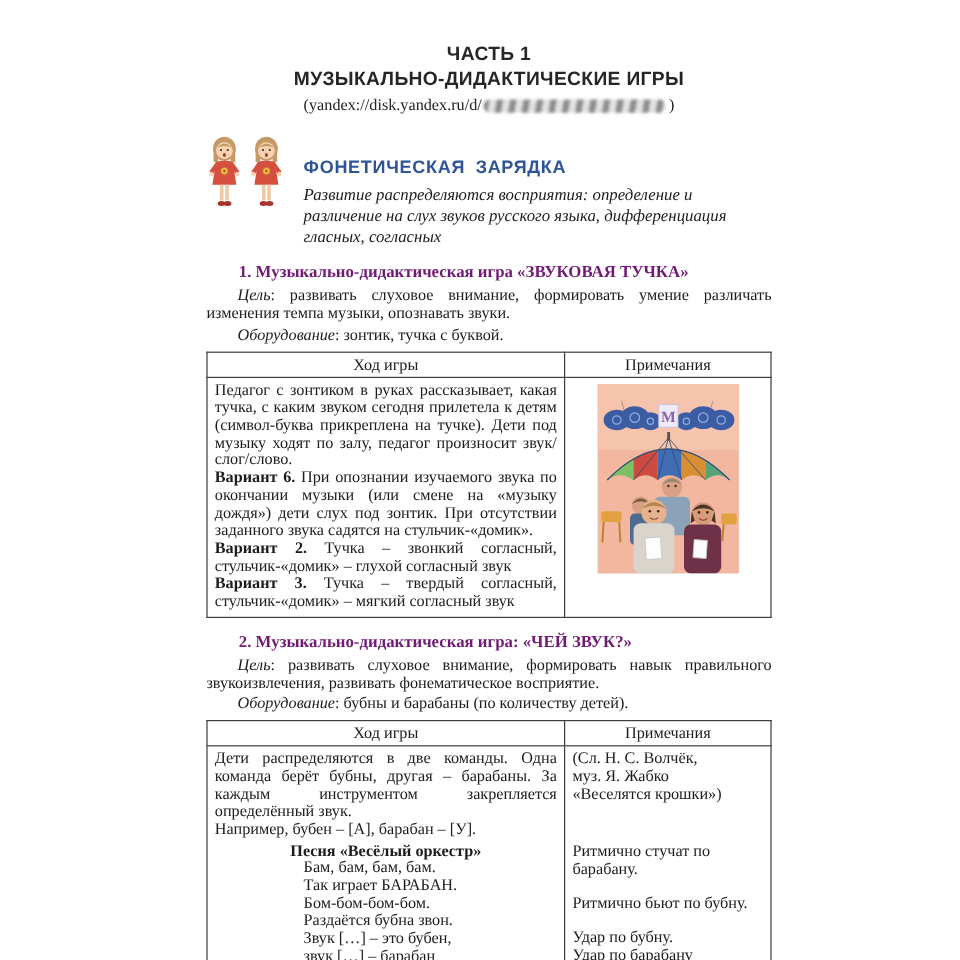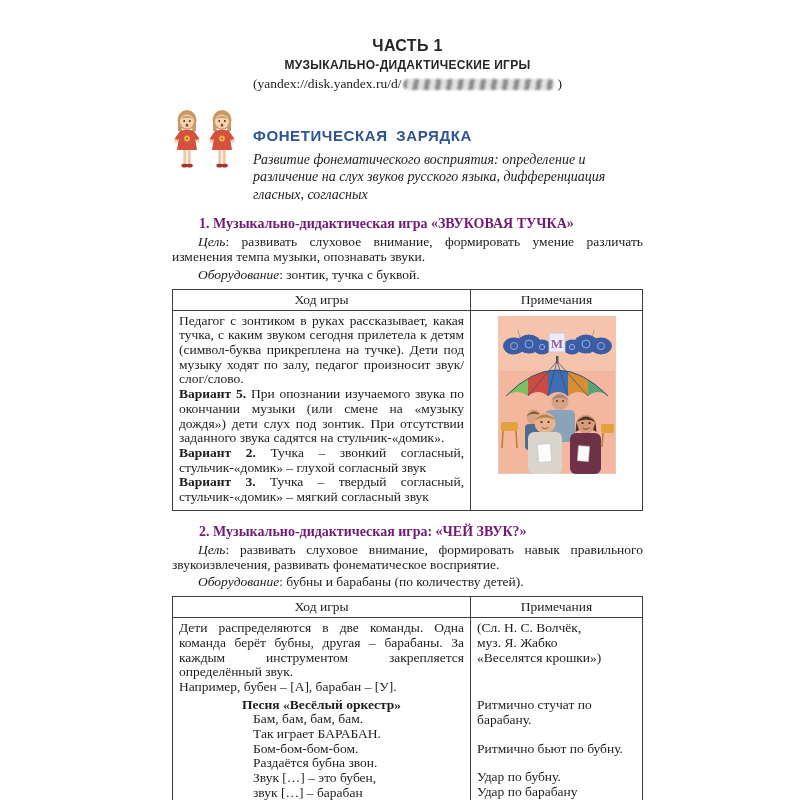--- a/index.html
+++ b/index.html
@@ -10,21 +10,21 @@
   .page { width:471px; margin-left:172px; position:relative; }
 
   
   .part-title {
     padding-top:37px; text-align:center;
     font-family:"Liberation Sans", sans-serif; font-weight:bold;
     font-size:16px; color:#262626; letter-spacing:.3px;
   }
   .book-title {
     text-align:center; font-family:"Liberation Sans", sans-serif;
-    font-weight:bold; font-size:12px; color:#262626; margin-top:3px; letter-spacing:.3px;
+    font-weight:bold; font-size:16px; color:#262626; margin-top:3px; letter-spacing:.3px;
   }
   .url-line { text-align:center; font-size:13.5px; margin-top:4px; color:#222; }
   .scribble {
     display:inline-block; width:152px; height:11px; vertical-align:middle;
     border-radius:6px; margin:0 2px;
     background:
       repeating-linear-gradient(100deg, rgba(120,120,120,.85) 0 5px, rgba(200,200,200,.55) 5px 11px);
     filter: blur(1.3px);
   }
 
@@ -99,38 +99,38 @@
             <ellipse cx="12.6" cy="56.5" rx="3.2" ry="2.1" fill="#a8342c"></ellipse>
             <ellipse cx="17.6" cy="56.5" rx="3.2" ry="2.1" fill="#a8342c"></ellipse>
           </g>
         </defs>
         <use href="#doll" x="0" y="2"></use>
         <use href="#doll" x="35" y="2"></use>
       </svg>
     </div>
     <div class="section-text">
       <div class="section-heading">ФОНЕТИЧЕСКАЯ ЗАРЯДКА</div>
-      <div class="section-desc">Развитие фонематического восприятия: определение и различение на слух звуков русского языка, дифференциация гласных, согласных</div>
+      <div class="section-desc">Развитие распределяются восприятия: определение и различение на слух звуков русского языка, дифференциация гласных, согласных</div>
     </div>
   </div>
 
   <div class="game-title">1. Музыкально-дидактическая игра «ЗВУКОВАЯ ТУЧКА»</div>
   <p class="par"><span class="it">Цель</span><span>: развивать слуховое внимание, формировать умение различать изменения темпа музыки, опознавать звуки.</span></p>
   <p class="par"><span class="it">Оборудование</span><span>: зонтик, тучка с буквой.</span></p>
 
   <table class="game-table">
     <tbody>
         <tr>
       <th class="col-course">Ход игры</th>
       <th class="col-notes">Примечания</th>
     </tr>
     <tr>
       <td>
         <p class="cell-par">Педагог с зонтиком в руках рассказывает, какая тучка, с каким звуком сегодня прилетела к детям (символ-буква прикреплена на тучке). Дети под музыку ходят по залу, педагог произносит звук/слог/слово.</p>
-        <p class="cell-par"><b>Вариант 5.</b><span> При опознании изучаемого звука по окончании музыки (или смене на «музыку дождя») дети слух под зонтик. При отсутствии заданного звука садятся на стульчик-«домик».</span></p>
+        <p class="cell-par"><b>Вариант 6.</b><span> При опознании изучаемого звука по окончании музыки (или смене на «музыку дождя») дети слух под зонтик. При отсутствии заданного звука садятся на стульчик-«домик».</span></p>
         <p class="cell-par"><b>Вариант 2.</b><span> Тучка – звонкий согласный, стульчик-«домик» – глухой согласный звук</span></p>
         <p class="cell-par"><b>Вариант 3.</b><span> Тучка – твердый согласный, стульчик-«домик» – мягкий согласный звук</span></p>
       </td>
       <td>
         <div class="photo-wrap">
           <svg width="118" height="158" viewBox="0 0 118 158">
             <rect x="0" y="0" width="118" height="158" fill="#f2b79e" stroke="#d8d8d8" stroke-width="1"></rect>
             <rect x="0" y="0" width="118" height="55" fill="#f6c3ac"></rect>
 
             <g>

